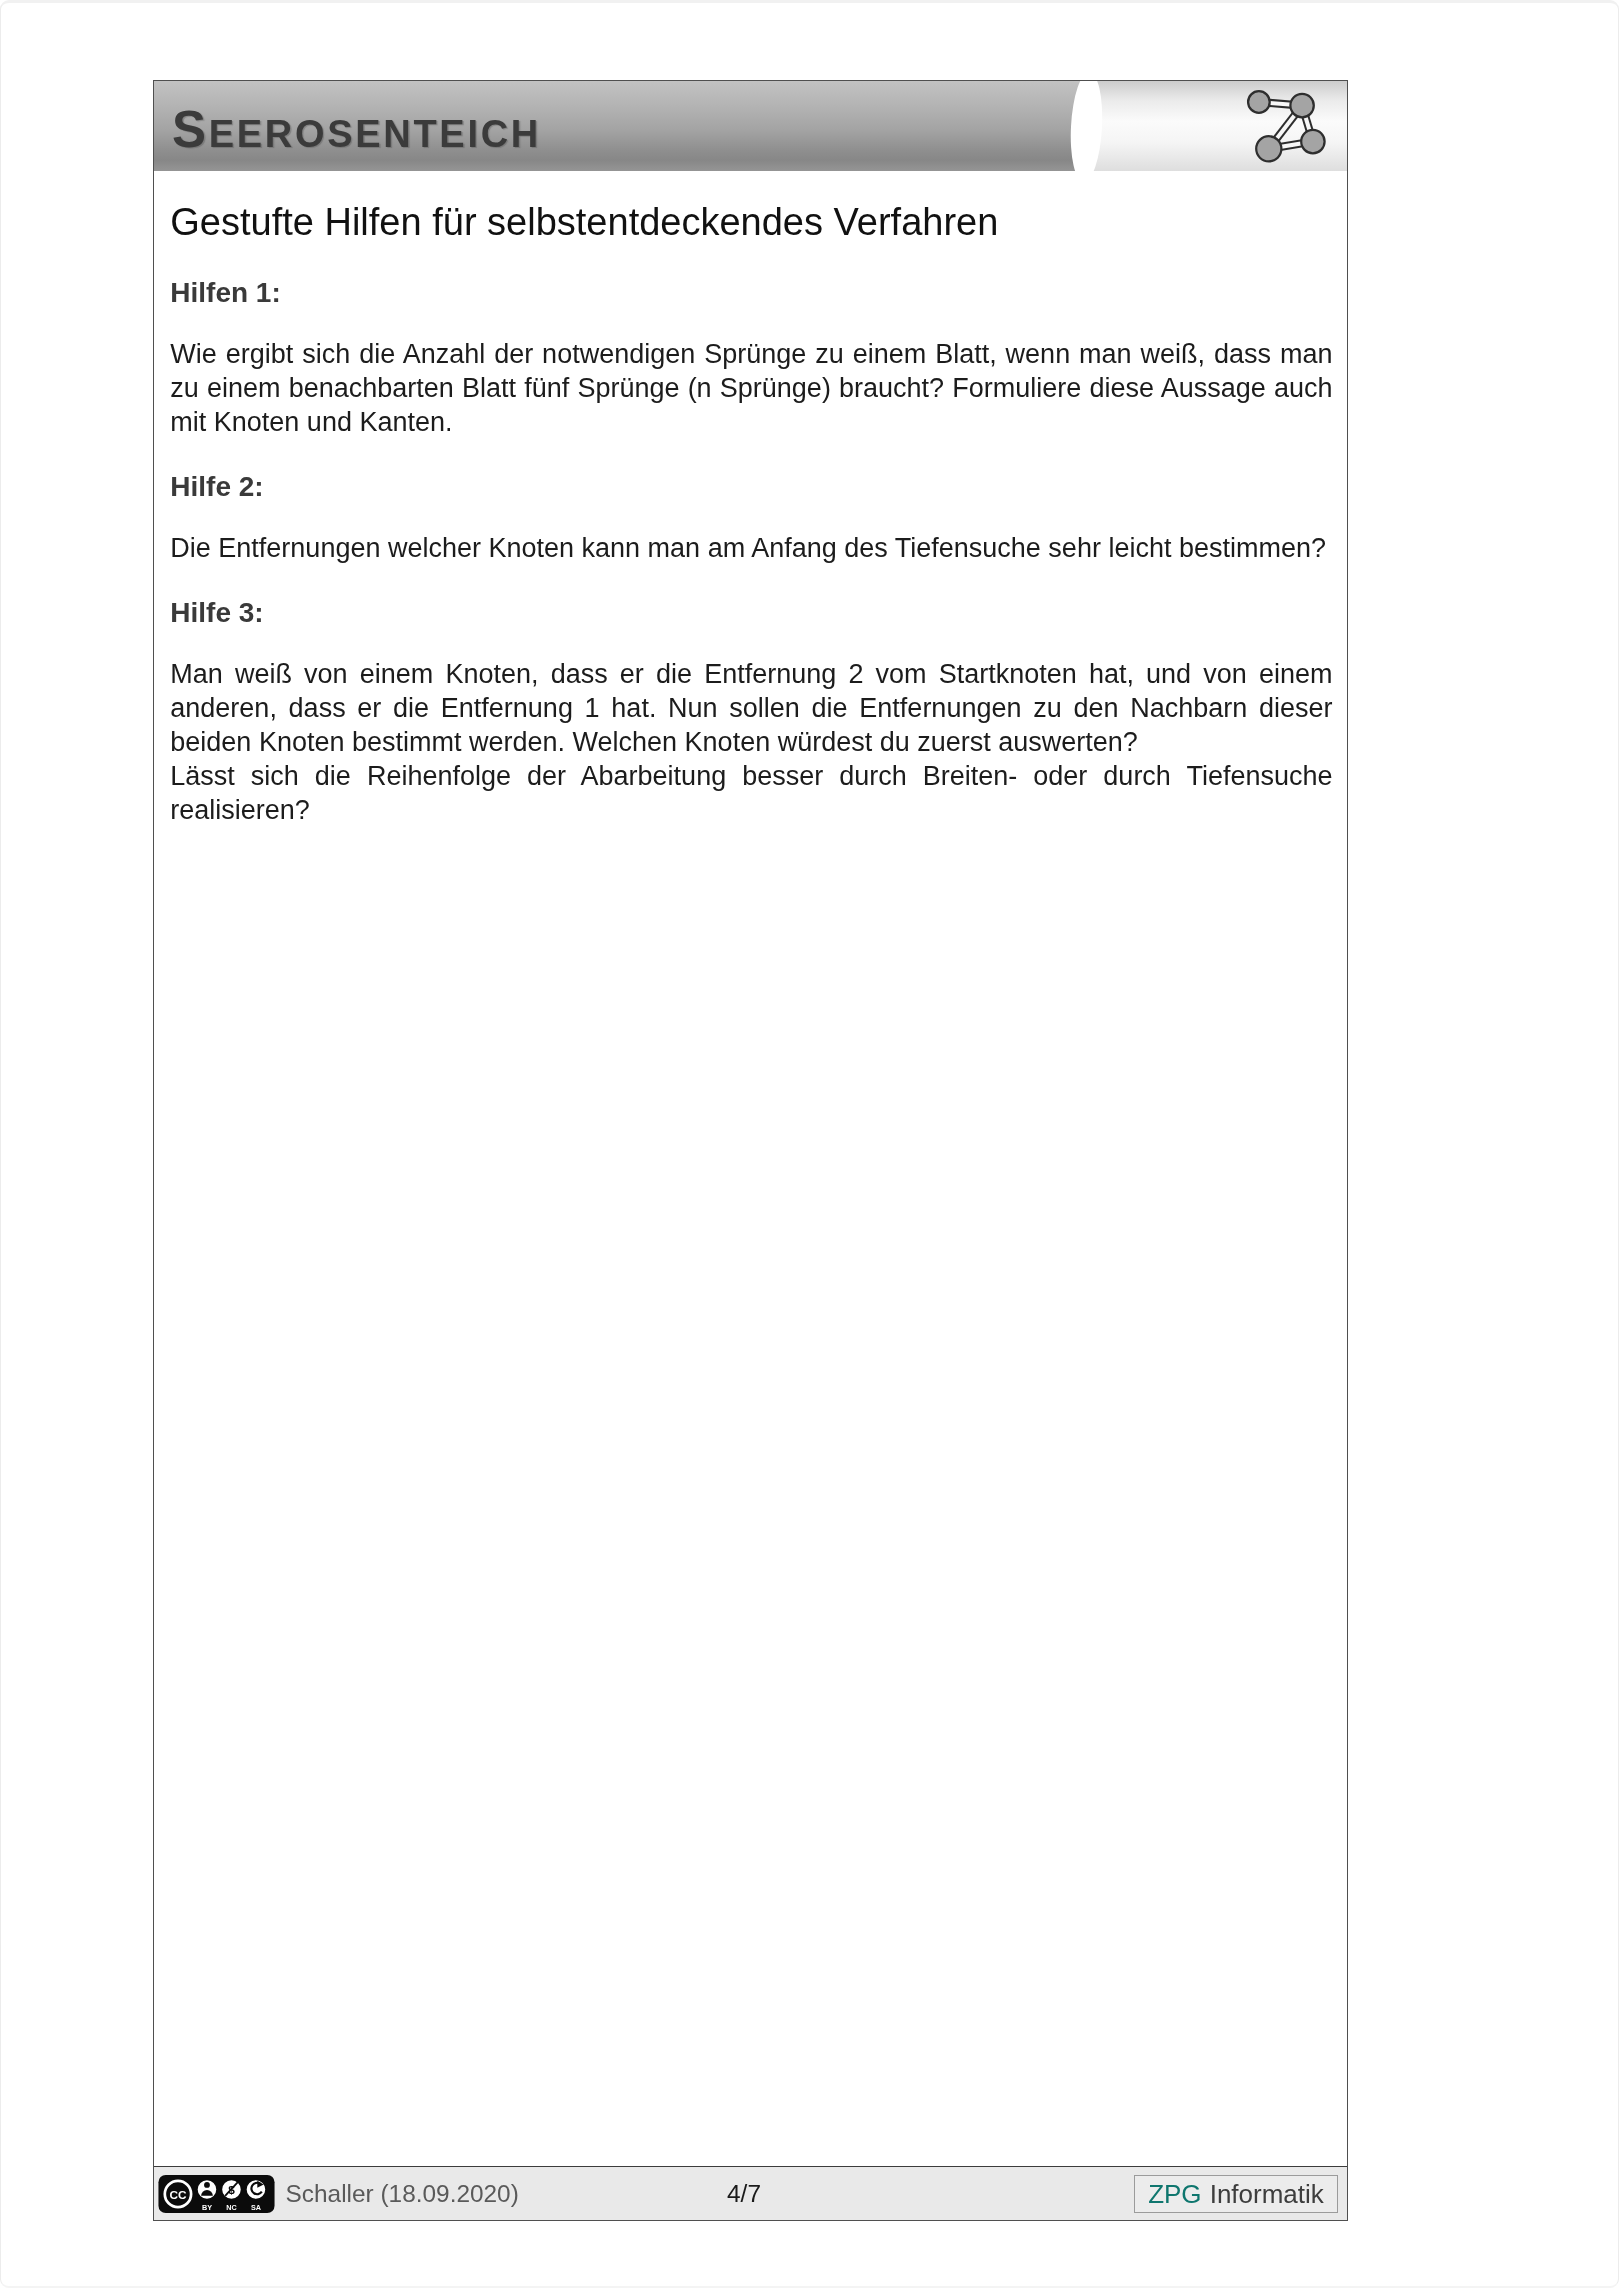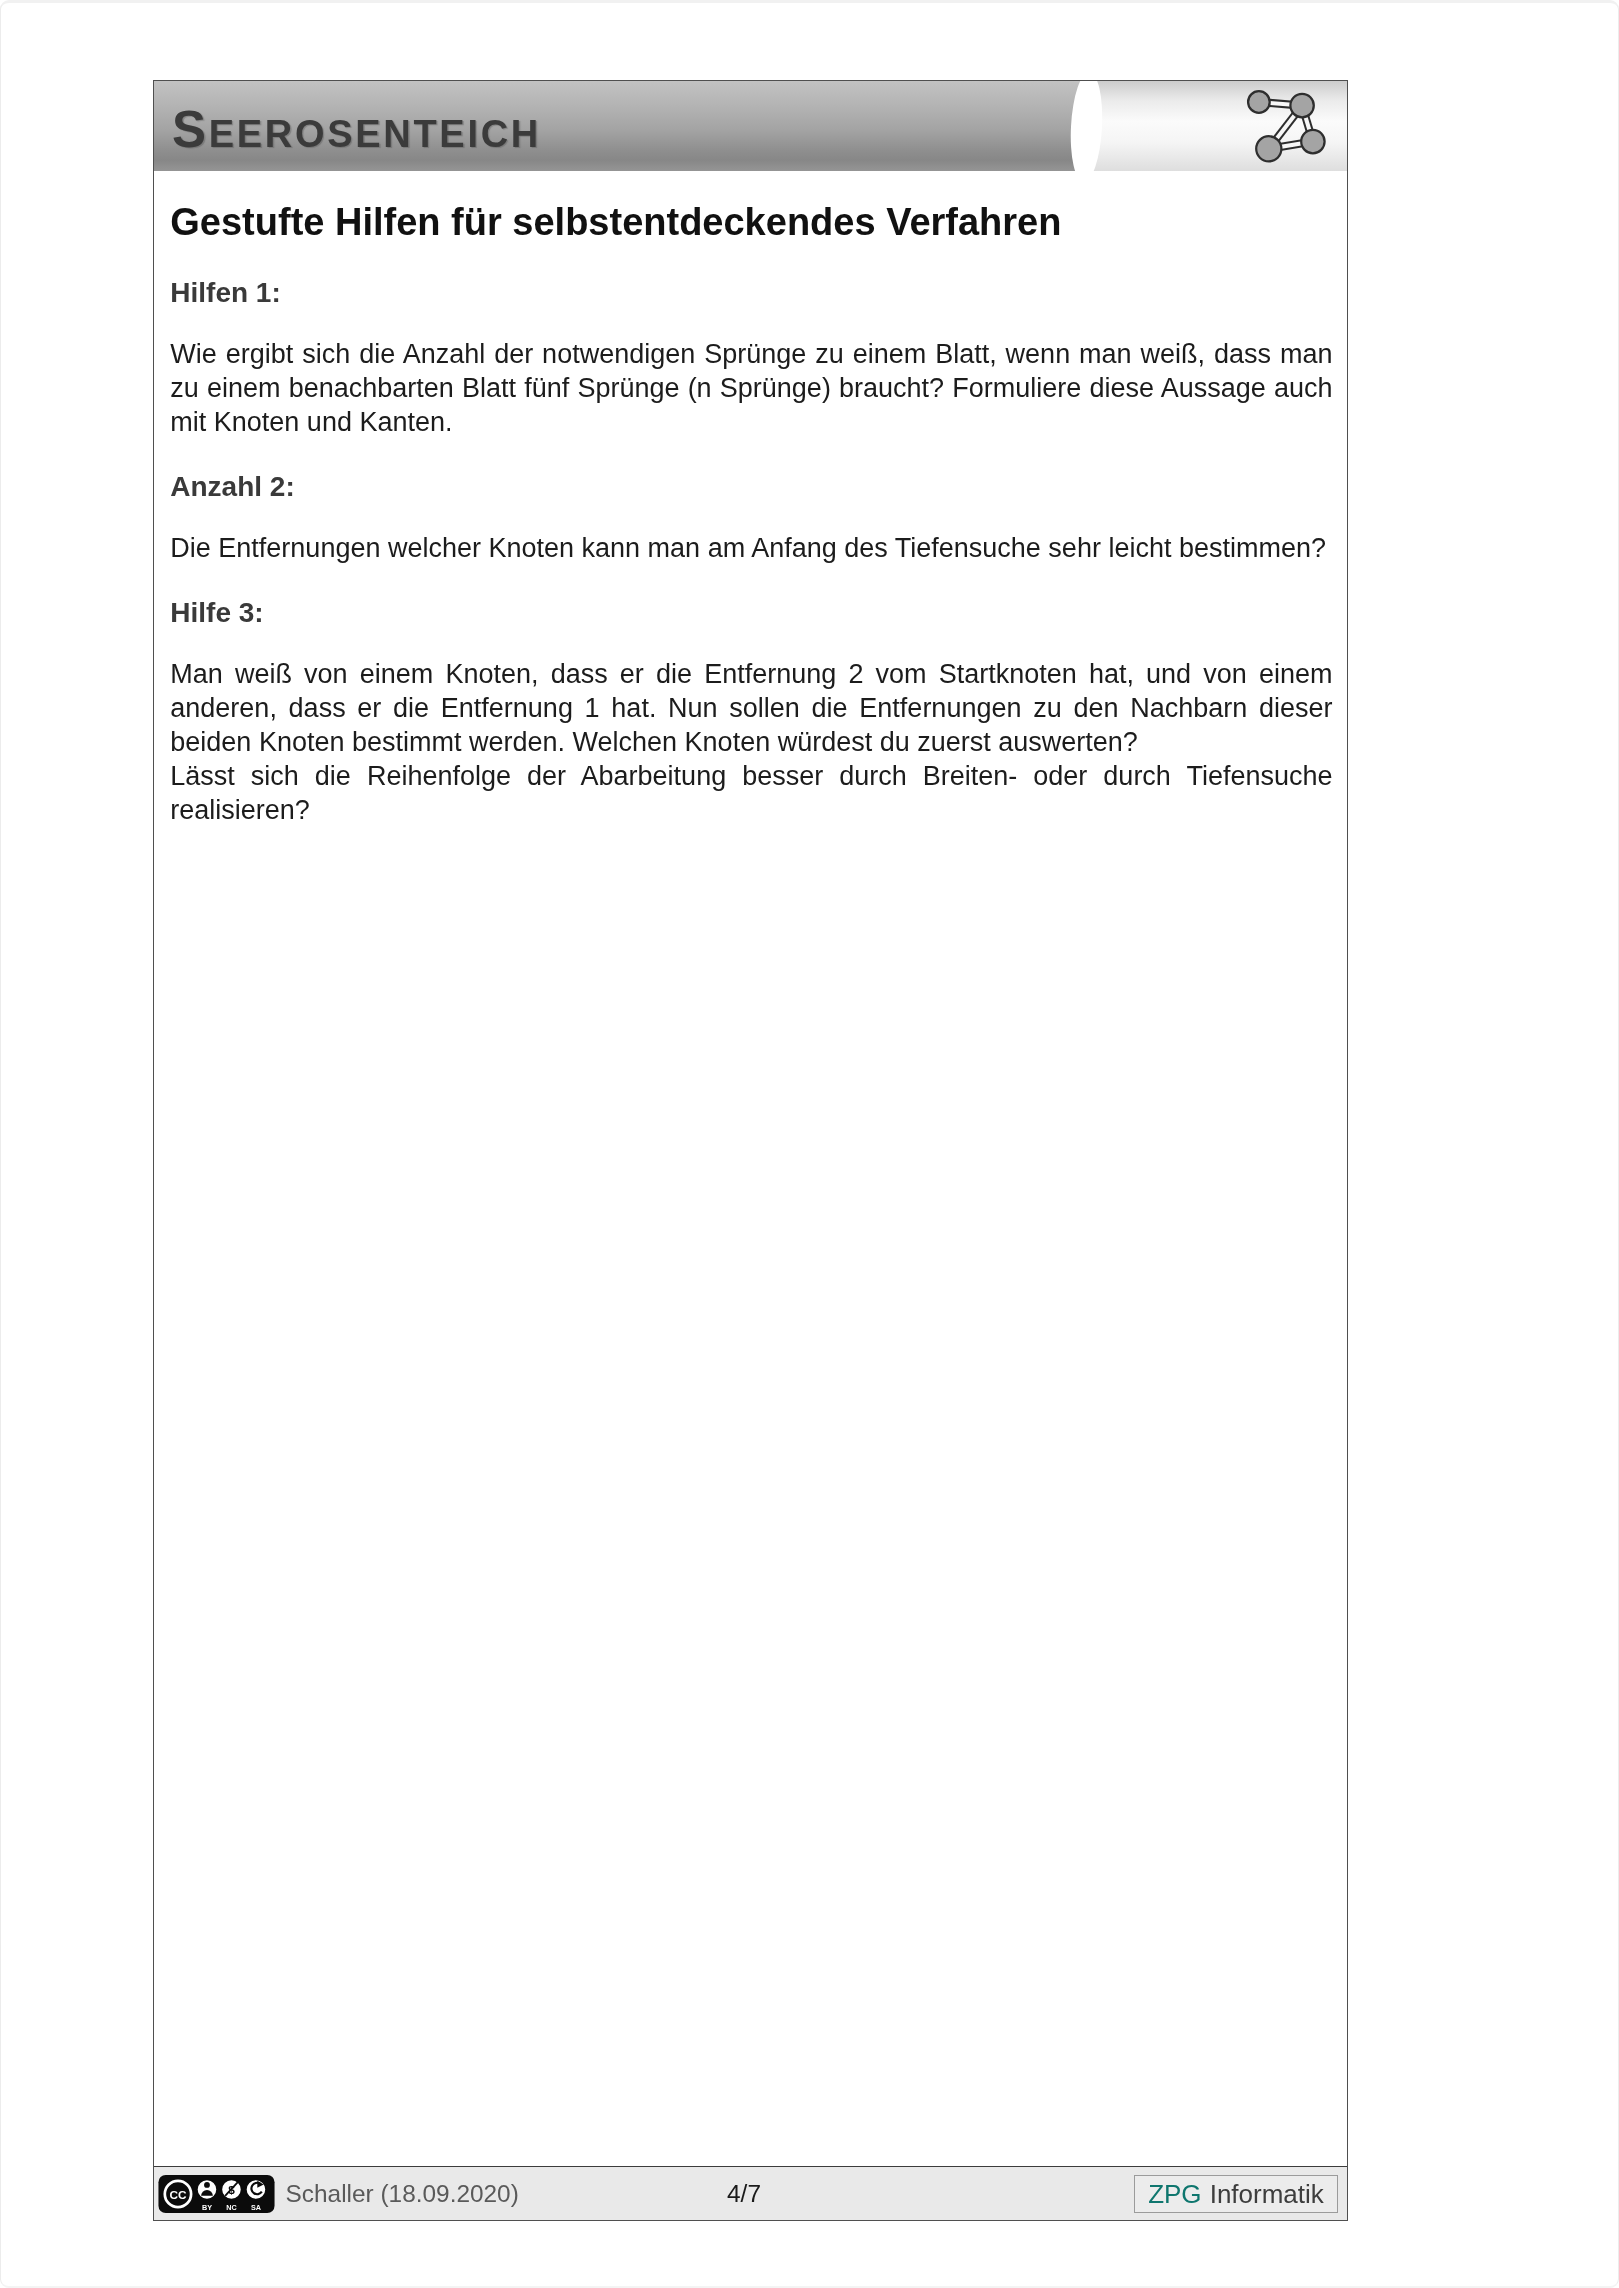--- a/index.html
+++ b/index.html
@@ -57,21 +57,21 @@
     position: absolute; right: 5.4px; top: 50%;
     transform: translateY(-50%);
   }
   
   .content {
     flex: 1 1 auto;
     padding: 29px 14.5px 0 16.3px;
     overflow: hidden;
   }
   .doc-title {
-    font-size: 38px; font-weight: bold; color: #111111;
+    font-size: 38px; font-weight: normal; color: #111111;
     line-height: 1.2;
     margin: 0 0 30px 0;
   }
   .help-heading {
     font-size: 28px; font-weight: bold; color: #3a3a3a;
     line-height: 34px;
     margin: 31px 0 27px 0;
   }
   .help-text {
     font-size: 27px; color: #1c1c1c;
@@ -149,21 +149,21 @@
         </div>
       </div>
     </div>
 
     <div class="content">
       <h1 class="doc-title">Gestufte Hilfen für selbstentdeckendes Verfahren</h1>
 
       <h2 class="help-heading" style="margin-top:0;">Hilfen 1:</h2>
       <p class="help-text">Wie ergibt sich die Anzahl der notwendigen Sprünge zu einem Blatt, wenn man weiß, dass man zu einem benachbarten Blatt fünf Sprünge (n Sprünge) braucht? Formuliere diese Aussage auch mit Knoten und Kanten.</p>
 
-      <h2 class="help-heading">Anzahl 2:</h2>
+      <h2 class="help-heading">Hilfe 2:</h2>
       <p class="help-text">Die Entfernungen welcher Knoten kann man am Anfang des Tiefensuche sehr leicht bestimmen?</p>
 
       <h2 class="help-heading">Hilfe 3:</h2>
       <p class="help-text">Man weiß von einem Knoten, dass er die Entfernung 2 vom Startknoten hat, und von einem anderen, dass er die Entfernung 1 hat. Nun sollen die Entfernungen zu den Nachbarn dieser beiden Knoten bestimmt werden. Welchen Knoten würdest du zuerst auswerten?</p>
 
       <p class="help-text">Lässt sich die Reihenfolge der Abarbeitung besser durch Breiten- oder durch Tiefensuche realisieren?</p>
     </div>
 
     <div class="doc-footer">
       <svg class="cc-badge" width="117" height="40" viewBox="0 0 129 44" xmlns="http://www.w3.org/2000/svg">

